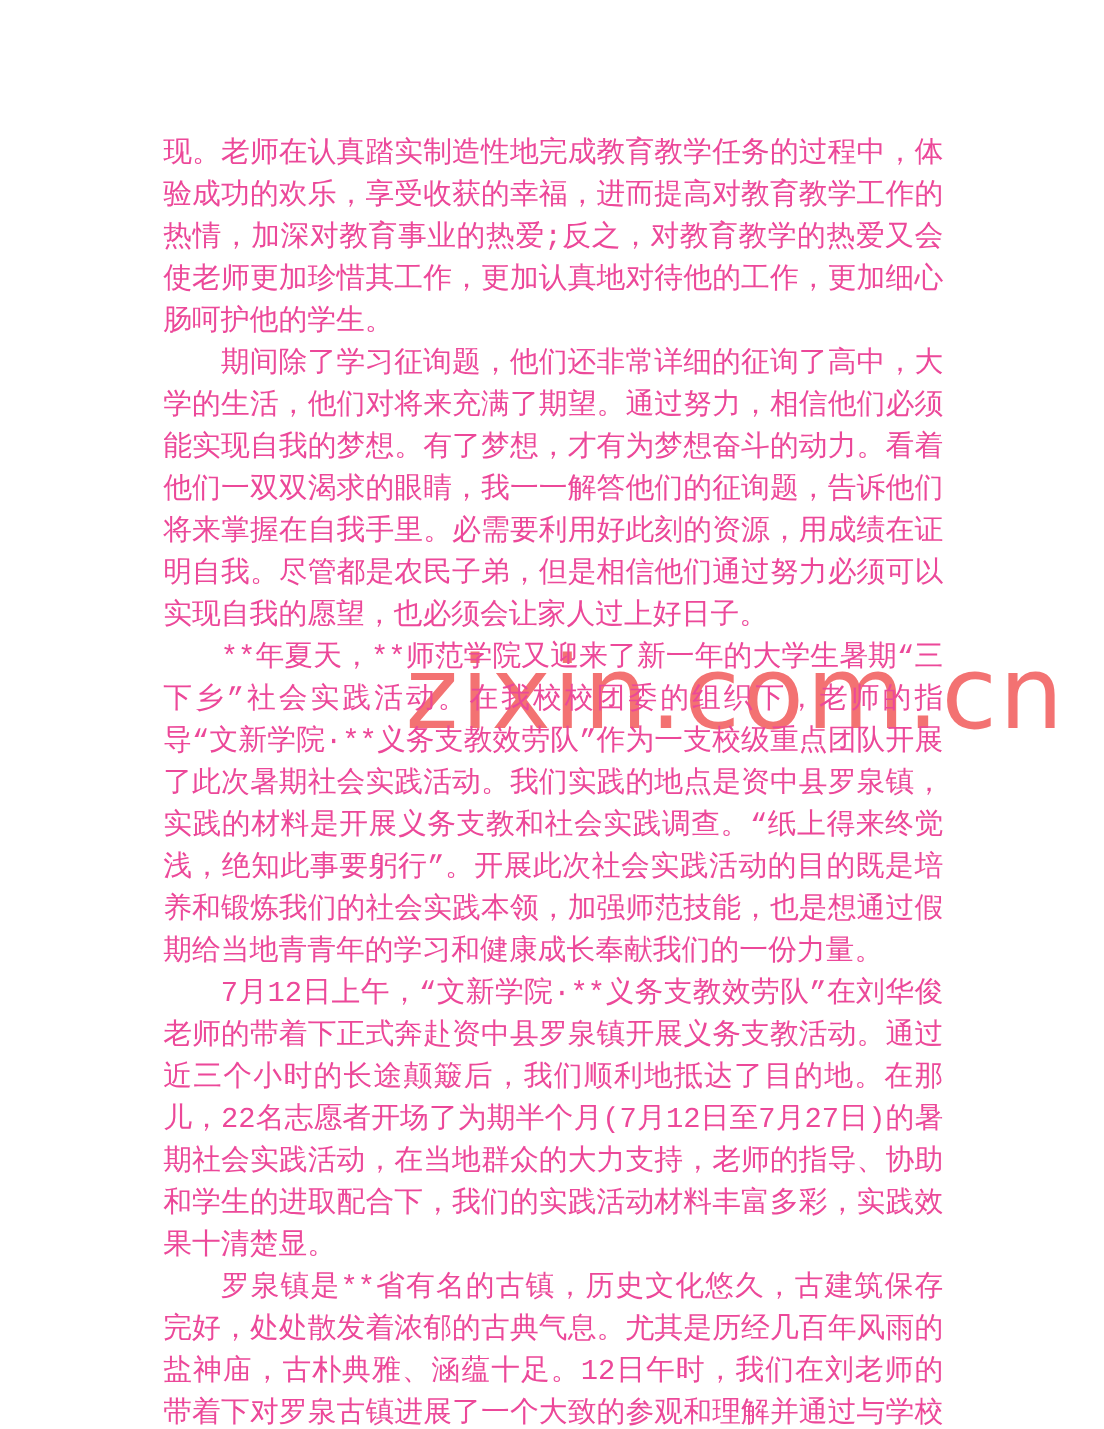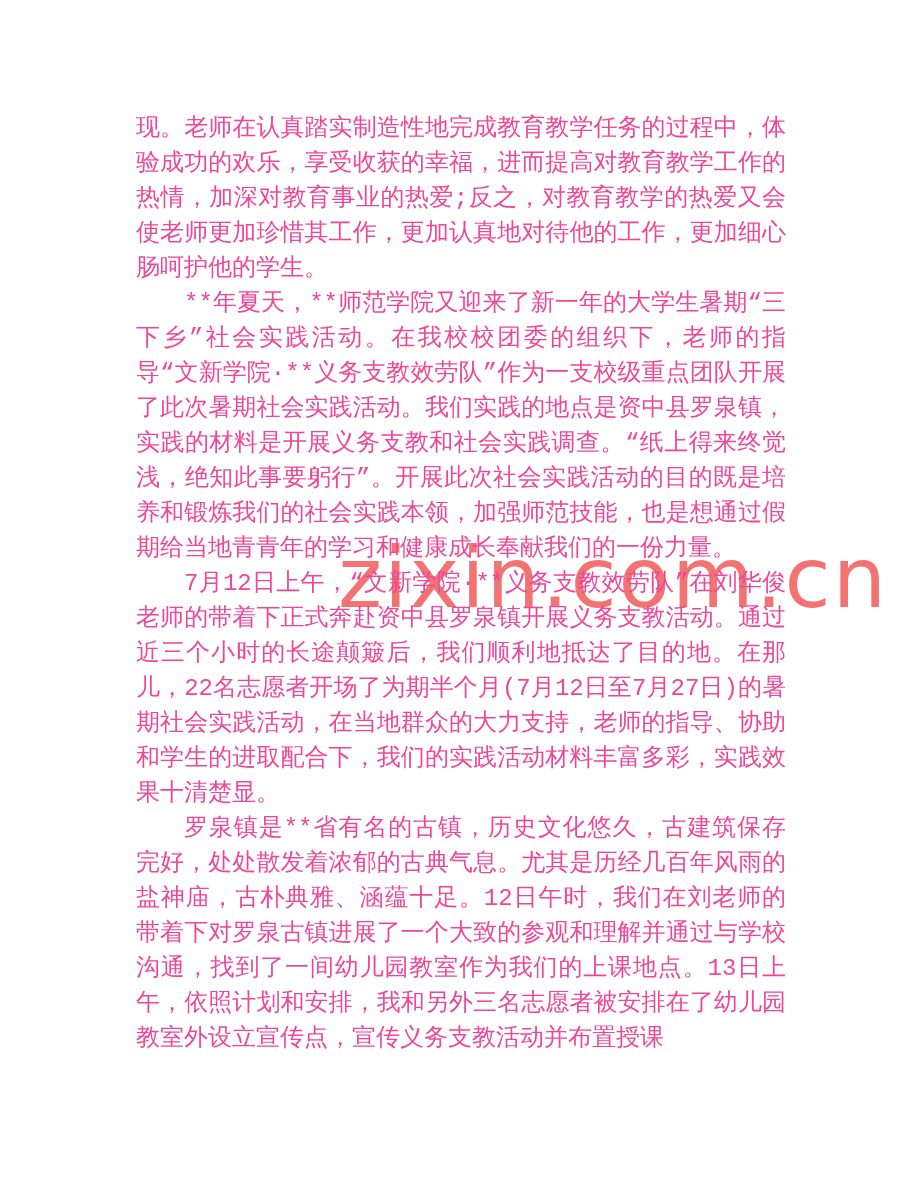--- a/index.html
+++ b/index.html
@@ -57,17 +57,18 @@
     user-select: none;
   }
 </style>
 </head>
 <body>
 
 <div class="page">
   <div class="watermark">zixin.com.cn</div>
   <div class="content">
     <p class="para">现。老师在认真踏实制造性地完成教育教学任务的过程中，体验成功的欢乐，享受收获的幸福，进而提高对教育教学工作的热情，加深对教育事业的热爱;反之，对教育教学的热爱又会使老师更加珍惜其工作，更加认真地对待他的工作，更加细心肠呵护他的学生。</p>
+    <p class="para indent">期间除了学习征询题，他们还非常详细的征询了高中，大学的生活，他们对将来充满了期望。通过努力，相信他们必须能实现自我的梦想。有了梦想，才有为梦想奋斗的动力。看着他们一双双渴求的眼睛，我一一解答他们的征询题，告诉他们将来掌握在自我手里。必需要利用好此刻的资源，用成绩在证明自我。尽管都是农民子弟，但是相信他们通过努力必须可以实现自我的愿望，也必须会让家人过上好日子。</p>
     <p class="para indent">**年夏天，**师范学院又迎来了新一年的大学生暑期“三下乡”社会实践活动。在我校校团委的组织下，老师的指导“文新学院·**义务支教效劳队”作为一支校级重点团队开展了此次暑期社会实践活动。我们实践的地点是资中县罗泉镇，实践的材料是开展义务支教和社会实践调查。“纸上得来终觉浅，绝知此事要躬行”。开展此次社会实践活动的目的既是培养和锻炼我们的社会实践本领，加强师范技能，也是想通过假期给当地青青年的学习和健康成长奉献我们的一份力量。</p>
     <p class="para indent">7月12日上午，“文新学院·**义务支教效劳队”在刘华俊老师的带着下正式奔赴资中县罗泉镇开展义务支教活动。通过近三个小时的长途颠簸后，我们顺利地抵达了目的地。在那儿，22名志愿者开场了为期半个月(7月12日至7月27日)的暑期社会实践活动，在当地群众的大力支持，老师的指导、协助和学生的进取配合下，我们的实践活动材料丰富多彩，实践效果十清楚显。</p>
     <p class="para indent">罗泉镇是**省有名的古镇，历史文化悠久，古建筑保存完好，处处散发着浓郁的古典气息。尤其是历经几百年风雨的盐神庙，古朴典雅、涵蕴十足。12日午时，我们在刘老师的带着下对罗泉古镇进展了一个大致的参观和理解并通过与学校沟通，找到了一间幼儿园教室作为我们的上课地点。13日上午，依照计划和安排，我和另外三名志愿者被安排在了幼儿园教室外设立宣传点，宣传义务支教活动并布置授课</p>
   </div>
 </div>
 
 </body></html>

